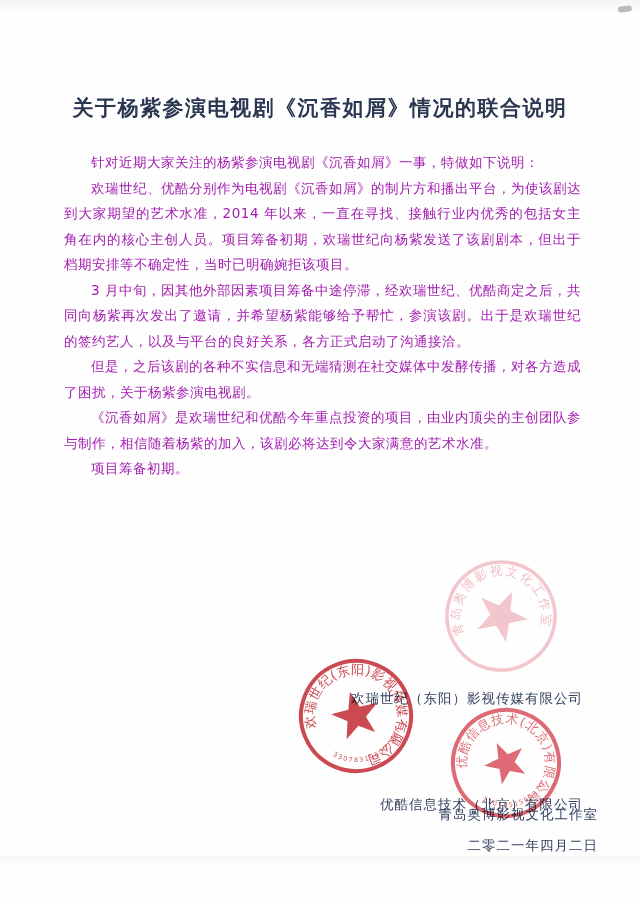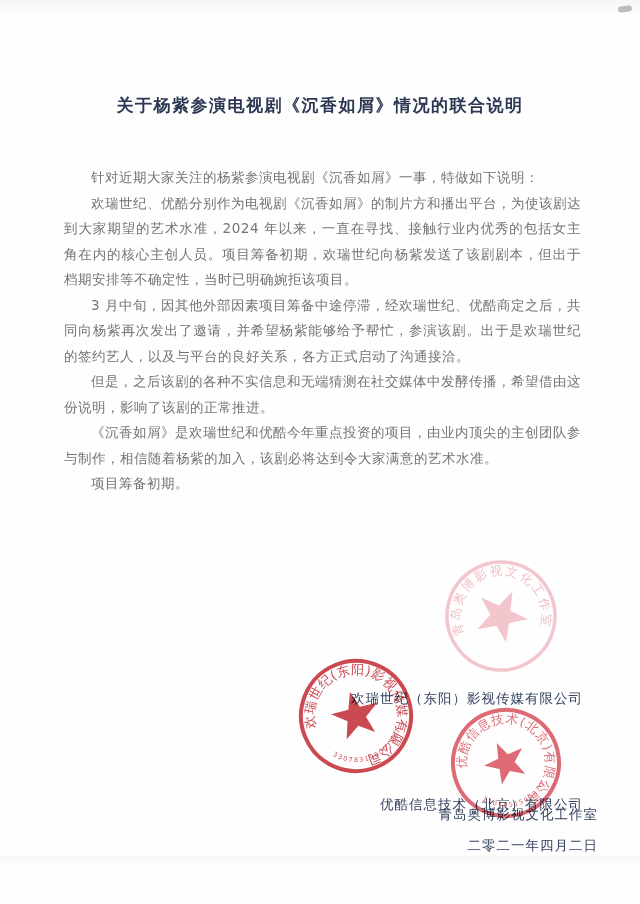--- a/index.html
+++ b/index.html
@@ -24,30 +24,29 @@
     background: linear-gradient(180deg, rgba(90,100,115,0.05), rgba(90,100,115,0));
   }
   .scan-artifact {
     position: absolute; left: 618px; top: 6px; width: 14px; height: 6px;
     background: rgba(60,70,85,0.35); border-radius: 3px;
     transform: rotate(-8deg);
   }
   .doc-title {
     position: absolute; left: 0; top: 94px; width: 640px;
     text-align: center;
-    font-size: 17px; font-weight: bold;
+    font-size: 21px; font-weight: bold;
     letter-spacing: 1.5px;
     color: #2b3752;
     margin: 0;
   }
   .doc-body {
     position: absolute; left: 64px; top: 150px; width: 517px;
-    color: #737373;
+    color: #a21caf;
     font-size: 13.5px;
-    margin-top: 15px;
   }
   .doc-body p {
     margin: 0;
     text-indent: 2em;
     text-align: justify;
     line-height: 25.5px;
     letter-spacing: 0.5px;
   }
   .sig {
     position: absolute;
@@ -74,23 +73,23 @@
 <div class="page">
 
   <div class="scan-streak-top"></div>
   <div class="scan-streak-bottom"></div>
   <div class="scan-artifact"></div>
 
   <h1 class="doc-title">关于杨紫参演电视剧《沉香如屑》情况的联合说明</h1>
 
   <div class="doc-body">
     <p>针对近期大家关注的杨紫参演电视剧《沉香如屑》一事，特做如下说明：</p>
-    <p>欢瑞世纪、优酷分别作为电视剧《沉香如屑》的制片方和播出平台，为使该剧达到大家期望的艺术水准，2024 年以来，一直在寻找、接触行业内优秀的包括女主角在内的核心主创人员。项目筹备初期，欢瑞世纪向杨紫发送了该剧剧本，但出于档期安排等不确定性，当时已明确婉拒该项目。</p>
+    <p>欢瑞世纪、优酷分别作为电视剧《沉香如屑》的制片方和播出平台，为使该剧达到大家期望的艺术水准，2014 年以来，一直在寻找、接触行业内优秀的包括女主角在内的核心主创人员。项目筹备初期，欢瑞世纪向杨紫发送了该剧剧本，但出于档期安排等不确定性，当时已明确婉拒该项目。</p>
     <p>3 月中旬，因其他外部因素项目筹备中途停滞，经欢瑞世纪、优酷商定之后，共同向杨紫再次发出了邀请，并希望杨紫能够给予帮忙，参演该剧。出于是欢瑞世纪的签约艺人，以及与平台的良好关系，各方正式启动了沟通接洽。</p>
-    <p>但是，之后该剧的各种不实信息和无端猜测在社交媒体中发酵传播，希望借由这份说明，影响了该剧的正常推进。</p>
+    <p>但是，之后该剧的各种不实信息和无端猜测在社交媒体中发酵传播，对各方造成了困扰，关于杨紫参演电视剧。</p>
     <p>《沉香如屑》是欢瑞世纪和优酷今年重点投资的项目，由业内顶尖的主创团队参与制作，相信随着杨紫的加入，该剧必将达到令大家满意的艺术水准。</p>
     <p>项目筹备初期。</p>
   </div>
 
   <div class="sig sig-1">欢瑞世纪（东阳）影视传媒有限公司</div>
   <div class="sig sig-2">优酷信息技术（北京）有限公司</div>
   <div class="sig sig-3">青岛奥博影视文化工作室</div>
   <div class="sig sig-date">二零二一年四月二日</div>
 
   <svg class="seals-overlay" viewBox="0 0 640 904" xmlns="http://www.w3.org/2000/svg">

